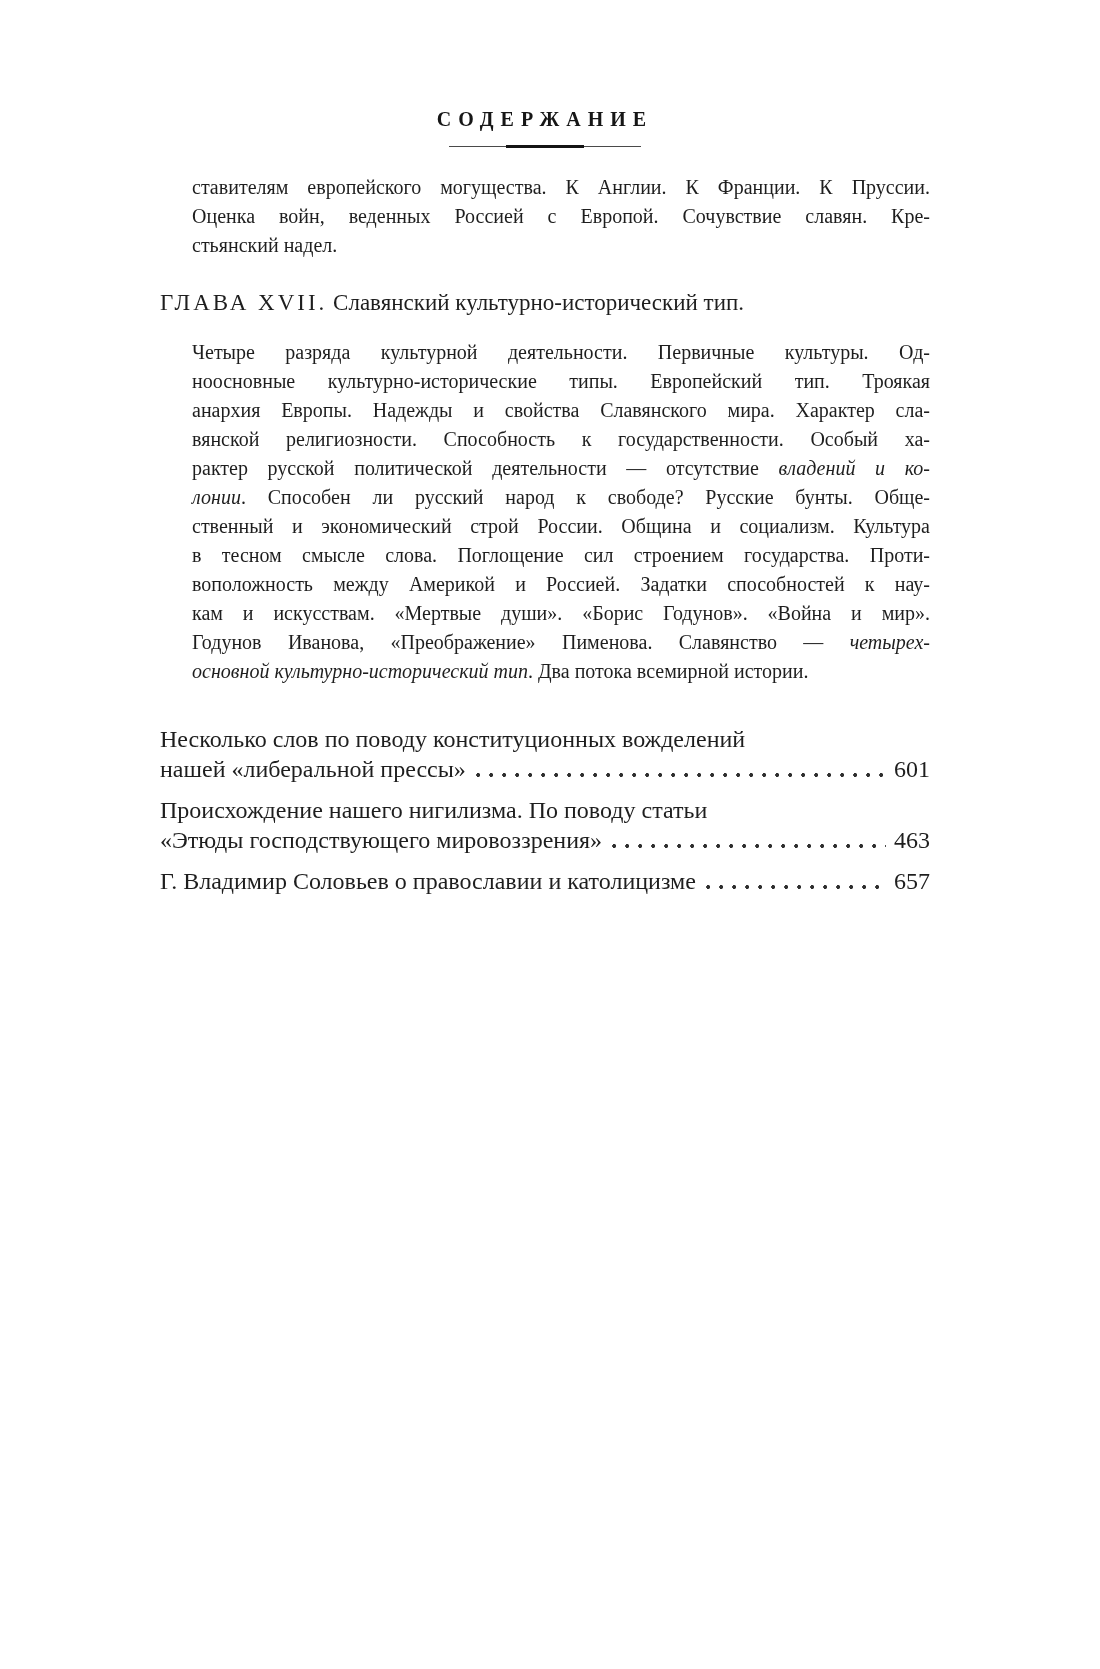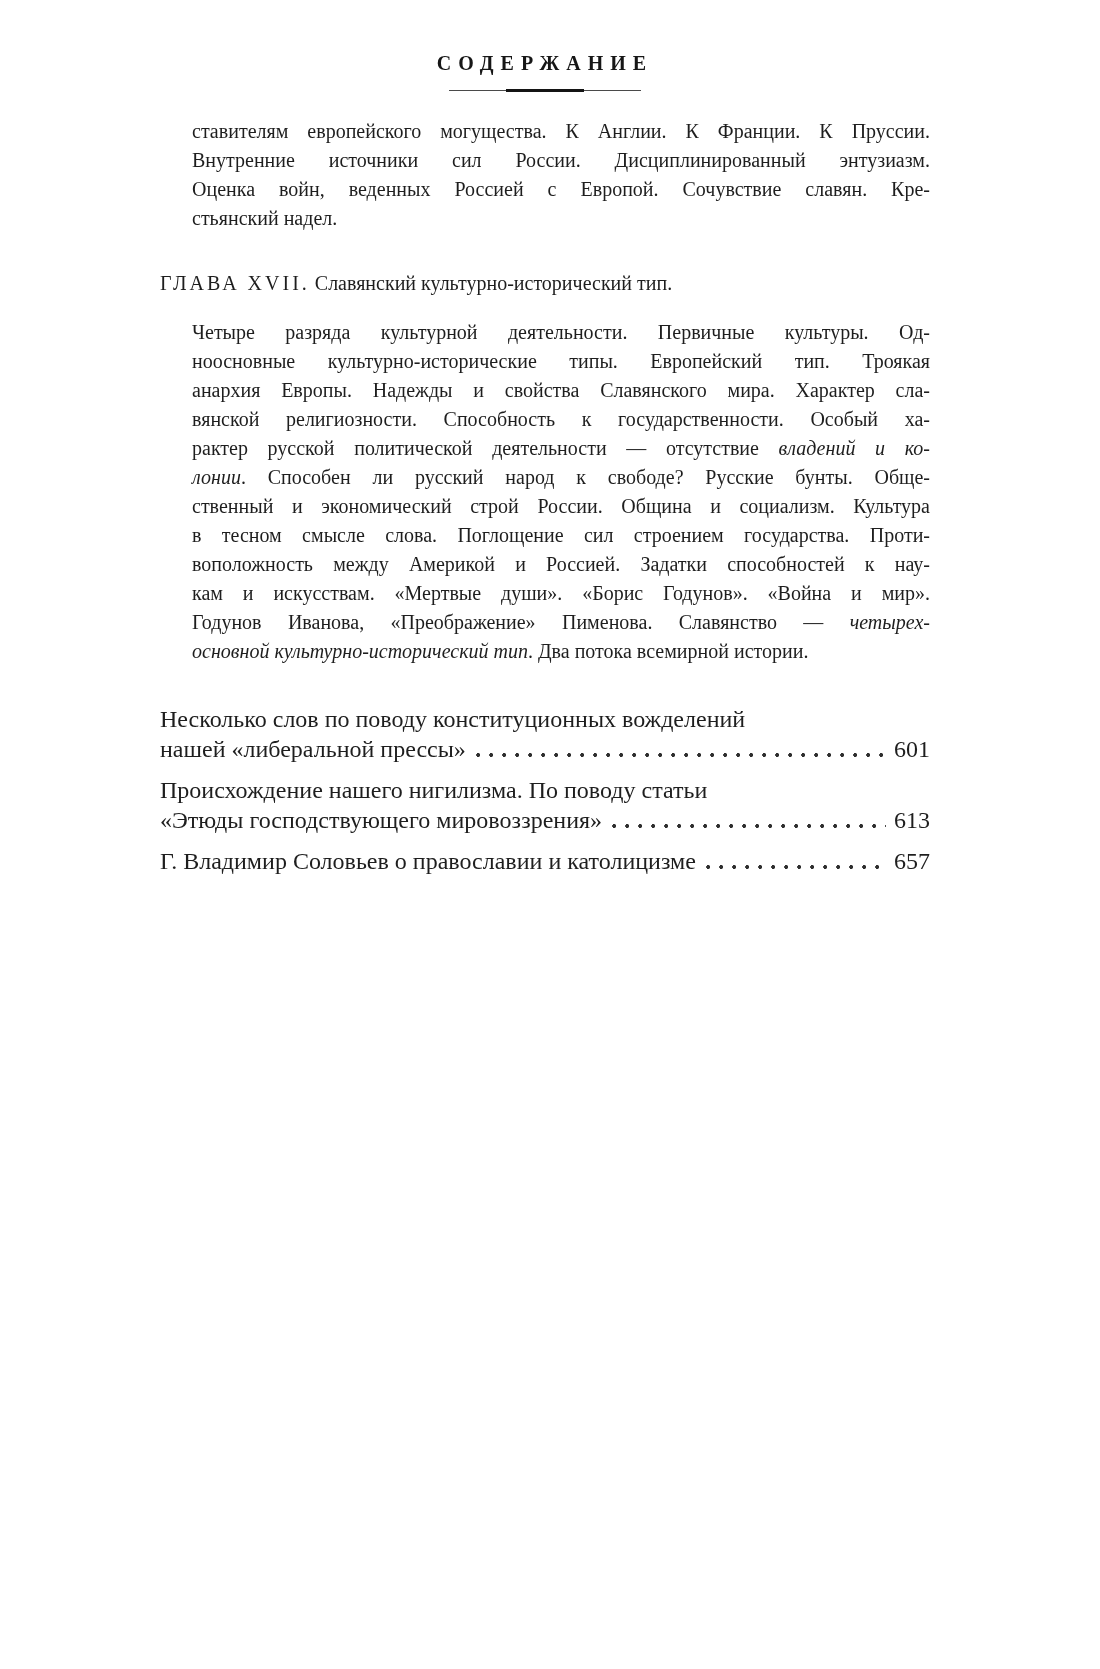--- a/index.html
+++ b/index.html
@@ -11,21 +11,21 @@
     width: 1100px;
     height: 1669px;
     overflow: hidden;
     font-family: "Liberation Serif", "DejaVu Serif", serif;
     color: #1e1e1e;
   }
   .page {
     box-sizing: border-box;
     width: 928px;
     height: 1669px;
-    padding: 52px 170px 0 160px;
+    padding: 108px 170px 0 160px;
   }
   .content { width: 770px; }
 
   
   .header { text-align: center; }
   .contents-title {
     font-size: 20px;
     font-weight: bold;
     letter-spacing: 7px;
     color: #161616;
@@ -62,22 +62,22 @@
   .annotation .line.last {
     text-align-last: left;
   }
   .it { font-style: italic; }
 
   .annotation-intro { margin-top: 26px; }
   .annotation-chapter { margin-top: 20px; }
 
   
   .chapter-entry {
-    margin-top: 35px;
-    font-size: 20px;
+    margin-top: 28px;
+    font-size: 23px;
     line-height: 30px;
   }
   .spaced { letter-spacing: 3px; }
 
   .entry-last {
     display: flex;
     align-items: flex-end;
   }
   .leader {
     flex: 1;
@@ -119,21 +119,20 @@
 <div class="page">
   <div class="content">
 
     <div class="header">
       <div class="contents-title">СОДЕРЖАНИЕ</div>
       <div class="title-rule"></div>
     </div>
 
     <div class="annotation annotation-intro">
         <div class="line"><span>ставителям европейского могущества. К Англии. К Франции. К Пруссии.</span></div>
-        <div class="line"><span>Внутренние источники сил России. Дисциплинированный энтузиазм.</span></div>
         <div class="line"><span>Оценка войн, веденных Россией с Европой. Сочувствие славян. Кре-</span></div>
         <div class="line last"><span>стьянский надел.</span></div>
       </div>
 
     <div class="chapter-entry">
       <div class="entry-line">
         <span class="spaced">ГЛАВА XVII.</span><span> Славянский культурно-исторический тип.</span>
       </div>
     </div>
 
@@ -162,21 +161,21 @@
           <span class="leader"></span>
           <span class="pagenum">601</span>
         </div>
       </div>
 
       <div class="toc-entry">
         <div class="entry-line">Происхождение нашего нигилизма. По поводу статьи</div>
         <div class="entry-last">
           <span class="entry-text">«Этюды господствующего мировоззрения»</span>
           <span class="leader"></span>
-          <span class="pagenum">613</span>
+          <span class="pagenum">463</span>
         </div>
       </div>
 
       <div class="toc-entry">
         <div class="entry-last">
           <span class="entry-text">Г. Владимир Соловьев о православии и католицизме</span>
           <span class="leader"></span>
           <span class="pagenum">657</span>
         </div>
       </div>

